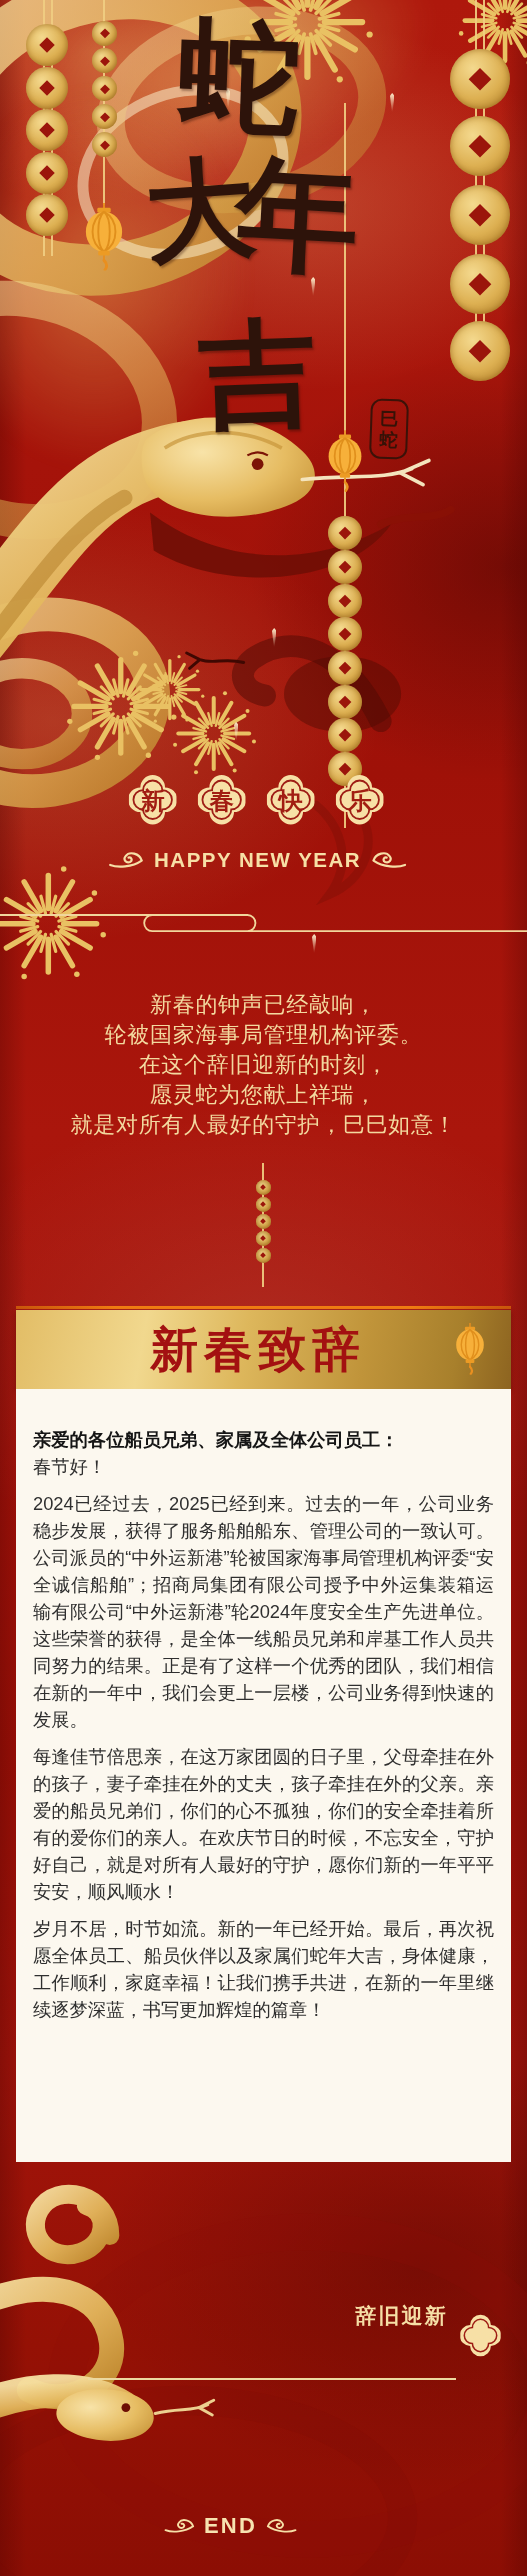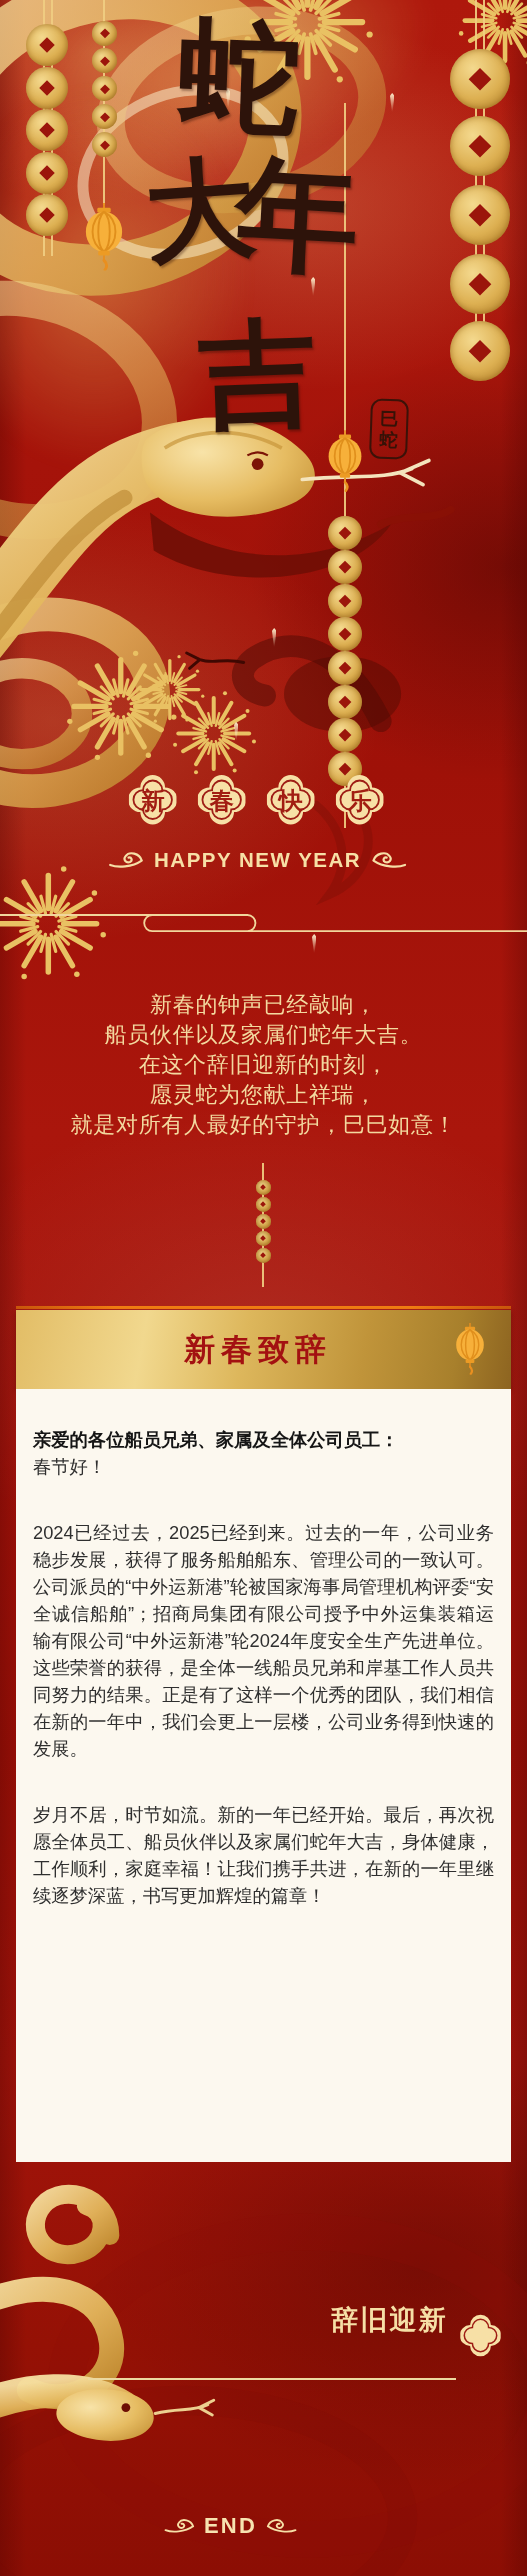--- a/index.html
+++ b/index.html
@@ -46,30 +46,30 @@
   .hny .txt{color:#f7e0a6;font-weight:700;font-size:20.5px;letter-spacing:1.5px;}
   
   .poem{position:absolute;top:990px;left:0;width:527px;text-align:center;z-index:7;
         color:#f3d99f;font-size:22px;line-height:30px;letter-spacing:0.7px;}
   
   .card-topline{position:absolute;left:16px;top:1306px;width:495px;height:2.9px;background:linear-gradient(90deg,#c9560c,#f07c12 20%,#f07c12 80%,#c9560c);z-index:8;}
   .banner{position:absolute;left:16px;top:1310px;width:495px;height:79px;z-index:8;
         background:linear-gradient(100deg,#e2bd66 0%,#f1d88e 26%,#ddb75c 46%,#c0943a 70%,#a8802c 88%,#8d6420 100%);
         box-shadow:0 1.5px 4.4px rgba(60,10,0,.4);}
   .banner-title{position:absolute;left:242px;top:50%;transform:translate(-50%,-50%);
-        color:#a31111;font-weight:700;font-size:31px;letter-spacing:5.9px;white-space:nowrap;}
+        color:#a31111;font-weight:700;font-size:48px;letter-spacing:5.9px;white-space:nowrap;}
   .card{position:absolute;left:16px;top:1389px;width:495px;height:773px;background:#fcf8ef;z-index:8;
         box-sizing:border-box;padding:37px 17px 29px 17px;overflow:hidden;
         color:#2f2f2f;font-size:18.3px;line-height:27px;text-align:justify;}
   .card .salute{font-weight:700;color:#151515;}
   .card p{margin:0;}
-  .card p.gap{margin-top:39px;}
+  .card p.gap{margin-top:10px;}
   
   .slogan{position:absolute;left:0;width:448px;text-align:right;z-index:7;
-        color:#f6dfa6;font-weight:700;font-size:27px;letter-spacing:2.2px;}
+        color:#f6dfa6;font-weight:700;font-size:21px;letter-spacing:2.2px;}
   .ornament{position:absolute;left:458px;top:2313px;width:45px;height:45px;z-index:7;}
   .goldline{position:absolute;left:88px;top:2378px;width:368px;height:2.2px;background:#ecd9a0;z-index:7;}
   .endrow{position:absolute;top:2513px;left:0;width:461px;display:flex;align-items:center;justify-content:center;gap:8.8px;z-index:7;}
   .endrow .txt{color:#f7e3b0;font-weight:700;font-size:22px;letter-spacing:2.2px;}
   svg{display:block;}
 </style>
 </head>
 <body>
 
 <div id="page">
@@ -274,21 +274,21 @@
         <use href="#cloudSym"></use>
       </svg>
     <span class="txt">HAPPY NEW YEAR</span>
     <svg width="37" height="17.6" viewBox="0 0 50 24" style="transform:scale(-1,1)">
         <use href="#cloudSym"></use>
       </svg>
   </div>
 
   <div class="poem">
     <div>新春的钟声已经敲响，</div>
-    <div>船员伙伴以及家属们蛇年大吉。</div>
+    <div>轮被国家海事局管理机构评委。</div>
     <div>在这个辞旧迎新的时刻，</div>
     <div>愿灵蛇为您献上祥瑞，</div>
     <div>就是对所有人最好的守护，巳巳如意！</div>
   </div>
 
   <div class="rail" style="left:262px;top:1163px;height:124px;"></div>
   <div class="coin" style="left:256px;top:1180px;width:14.6px;height:14.6px;"></div>
   <div class="coin" style="left:256px;top:1197px;width:14.6px;height:14.6px;"></div>
   <div class="coin" style="left:256px;top:1214px;width:14.6px;height:14.6px;"></div>
   <div class="coin" style="left:256px;top:1231px;width:14.6px;height:14.6px;"></div>
@@ -298,20 +298,21 @@
   <div class="banner">
     <span class="banner-title">新春致辞</span>
     <svg class="lantern" style="left:438px;top:11.7px;" width="32" height="53" viewBox="0 0 44 72">
         <use href="#lanternSym"></use>
       </svg>
   </div>
   <div class="card">
     <p class="salute">亲爱的各位船员兄弟、家属及全体公司员工：</p>
     <p>春节好！</p>
     <p class="gap">2024已经过去，2025已经到来。过去的一年，公司业务稳步发展，获得了服务船舶船东、管理公司的一致认可。公司派员的“中外运新港”轮被国家海事局管理机构评委“安全诚信船舶”；招商局集团有限公司授予中外运集装箱运输有限公司“中外运新港”轮2024年度安全生产先进单位。这些荣誉的获得，是全体一线船员兄弟和岸基工作人员共同努力的结果。正是有了这样一个优秀的团队，我们相信在新的一年中，我们会更上一层楼，公司业务得到快速的发展。</p>
+    <p class="gap">每逢佳节倍思亲，在这万家团圆的日子里，父母牵挂在外的孩子，妻子牵挂在外的丈夫，孩子牵挂在外的父亲。亲爱的船员兄弟们，你们的心不孤独，你们的安全牵挂着所有的爱你们的亲人。在欢庆节日的时候，不忘安全，守护好自己，就是对所有人最好的守护，愿你们新的一年平平安安，顺风顺水！</p>
     <p class="gap">岁月不居，时节如流。新的一年已经开始。最后，再次祝愿全体员工、船员伙伴以及家属们蛇年大吉，身体健康，工作顺利，家庭幸福！让我们携手共进，在新的一年里继续逐梦深蓝，书写更加辉煌的篇章！</p>
   </div>
 
   <svg class="abs" style="left:0;top:2166px;z-index:3" width="527" height="410" viewBox="0 0 720 560">
     <ellipse cx="420" cy="300" rx="330" ry="210" fill="none" stroke="rgba(140,15,8,.22)" stroke-width="50"></ellipse>
     <ellipse cx="250" cy="480" rx="300" ry="160" fill="none" stroke="rgba(120,10,5,.18)" stroke-width="40"></ellipse>
     <path d="M150 95 C150 38 78 20 54 60 C34 96 70 132 110 118 C148 105 148 62 118 54" fill="none" stroke="url(#gold2)" stroke-width="26" stroke-linecap="round" opacity=".95"></path>
     <path d="M-30 190 C 60 148, 142 168, 152 240 C 160 300, 90 332, 40 306" fill="none" stroke="url(#gold2)" stroke-width="34" stroke-linecap="round" opacity=".95"></path>
     <path d="M-40 335 C 35 300, 118 298, 168 330" fill="none" stroke="url(#gold2)" stroke-width="46" stroke-linecap="round" opacity=".95"></path>
     <path d="M140 305 C 185 305, 212 325, 210 345 C 208 368, 170 380, 132 374 C 94 368, 72 350, 78 332 C 84 314, 112 303, 140 305 Z" fill="url(#goldHead)"></path>

